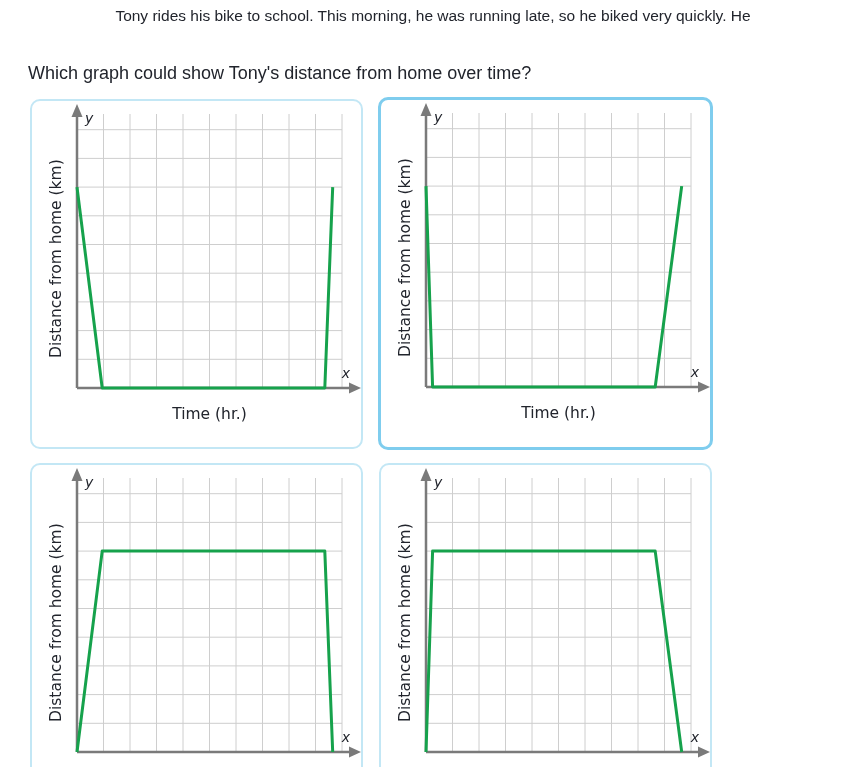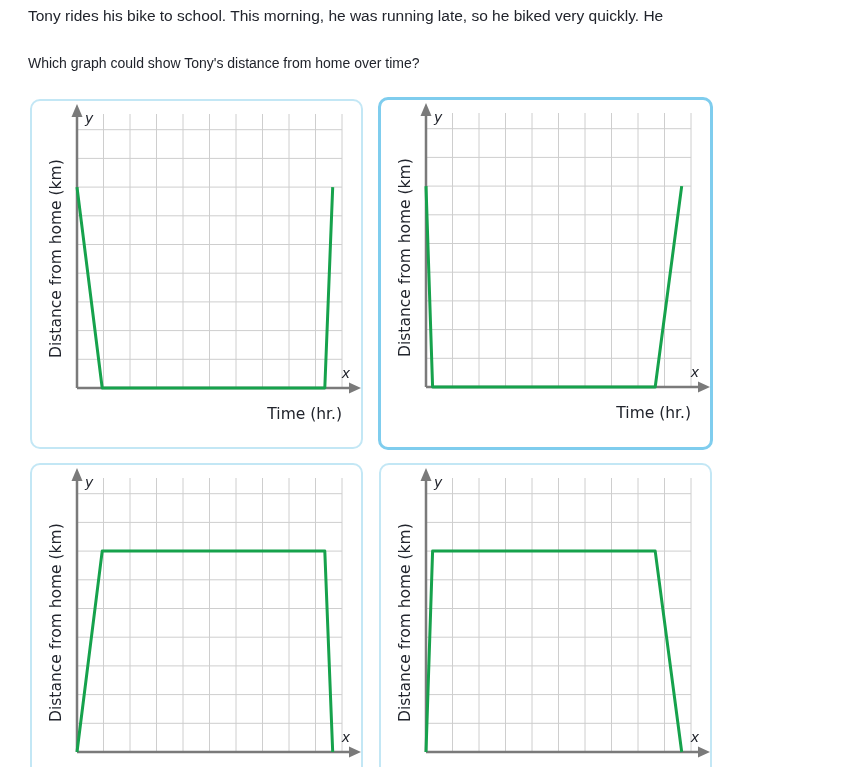--- a/index.html
+++ b/index.html
@@ -1,32 +1,32 @@
 <!DOCTYPE html>
 <html><head>
 <meta charset="utf-8">
 <style>
   html,body{margin:0;padding:0;background:#fff;}
   .page{position:relative;width:854px;height:767px;background:#ffffff;overflow:hidden;
         font-family:"Liberation Sans",sans-serif;color:#21242c;}
-  .question{position:absolute;left:28px;top:3px;width:810px;font-size:15.5px;line-height:25px;}
+  .question{position:absolute;left:28px;top:3px;width:810px;font-size:15.5px;line-height:25px;text-align:center;}
   .q-line{white-space:nowrap;}
-  .prompt{position:absolute;left:28px;top:51px;width:810px;font-size:14px;line-height:25px;white-space:nowrap;}
+  .prompt{position:absolute;left:28px;top:61px;width:810px;font-size:18px;line-height:25px;white-space:nowrap;}
   .panel{position:absolute;width:333px;height:350px;box-sizing:border-box;background:#fff;
          border:2px solid #c3e7f5;border-radius:10px;}
   .panel.selected{border:3px solid #7fcdee;width:335px;height:353px;}
   #panel-a{left:30px;top:99px;}
   #panel-b{left:378px;top:97px;}
   #panel-c{left:30px;top:463px;}
   #panel-d{left:379px;top:463px;}
   .plot{position:absolute;left:0;top:0;width:329px;height:300px;}
   .ylabel{position:absolute;left:15px;top:28px;height:260px;writing-mode:vertical-rl;
           transform:rotate(180deg);text-align:center;font-family:"DejaVu Sans",sans-serif;
           font-size:15.5px;color:#21242c;white-space:nowrap;}
-  .xlabel{position:absolute;left:45px;top:304px;width:265px;text-align:right;
+  .xlabel{position:absolute;left:45px;top:304px;width:265px;text-align:center;
           font-family:"DejaVu Sans",sans-serif;font-size:15.5px;color:#21242c;}
   .gridline{stroke:#cecece;stroke-width:1;}
   .axis{stroke:#7a7a7a;stroke-width:2.5;fill:none;}
   .arrow{fill:#7a7a7a;stroke:none;}
   .axis-letter{font-family:"DejaVu Sans",sans-serif;font-style:italic;font-size:14px;fill:#21242c;}
   .dataline{fill:none;stroke:#16a24c;stroke-width:3;stroke-linejoin:round;stroke-linecap:butt;}
 </style>
 </head>
 <body>
 

